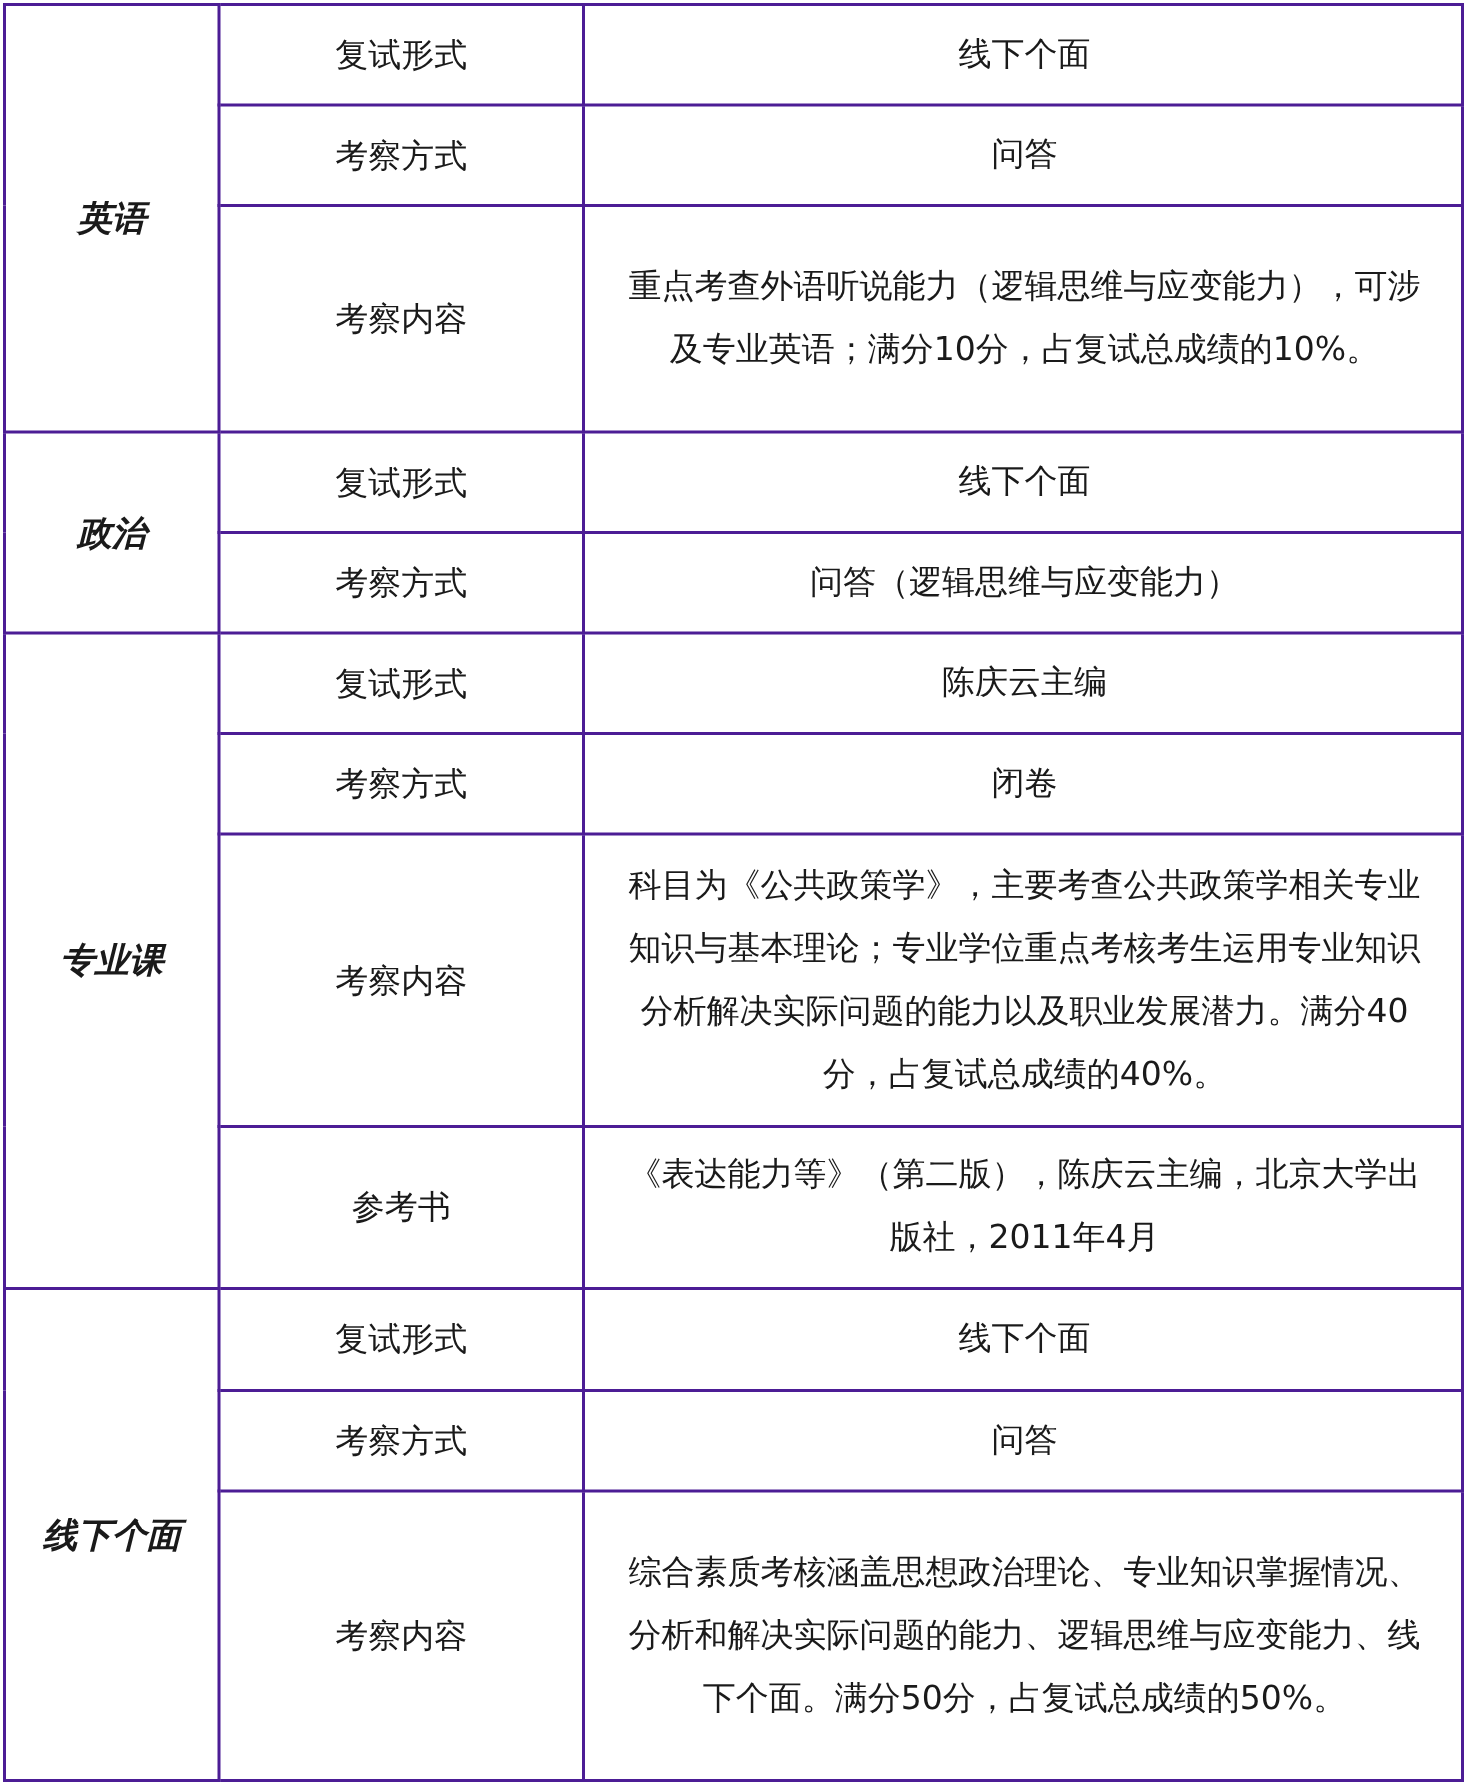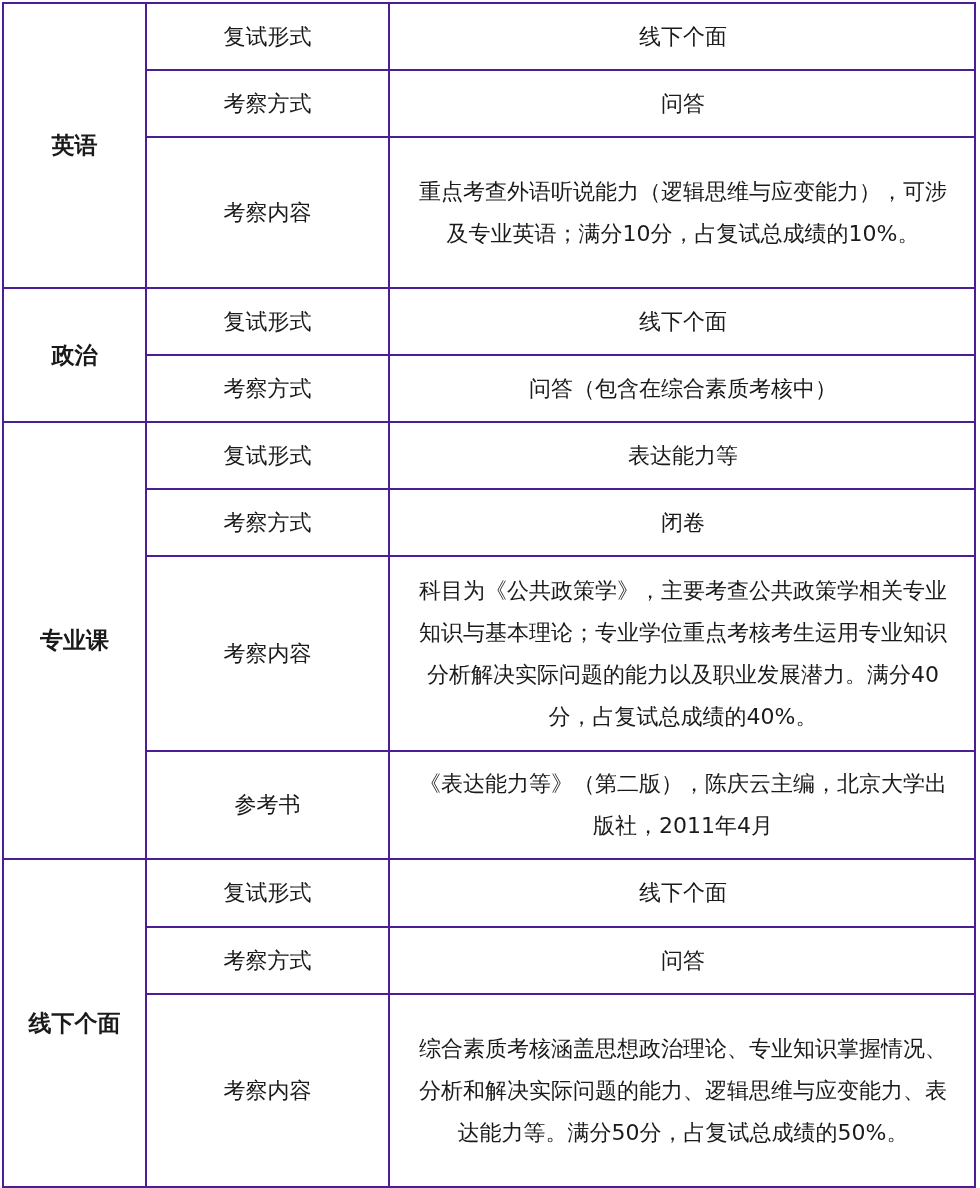--- a/index.html
+++ b/index.html
@@ -29,20 +29,21 @@
       vertical-align: middle;
     }
     .col-subject { width: 143px; }
     .col-item { width: 243px; }
     .col-detail { width: auto; }
     .subject {
       text-align: center;
       font-weight: bold;
       font-size: 23px;
       letter-spacing: 0px;
+      font-style: italic;
     }
     .item {
       text-align: center;
       font-size: 22px;
     }
     .detail {
       font-size: 22px;
       line-height: 42px;
       padding: 0 20px 0 22px !important;
       text-align: center;
@@ -77,27 +78,27 @@
       <td class="detail multi">重点考查外语听说能力（逻辑思维与应变能力），可涉及专业英语；满分10分，占复试总成绩的10%。</td>
     </tr>
 
     <tr style="height:67px">
       <td rowspan="2" class="subject">政治</td>
       <td class="item">复试形式</td>
       <td class="detail">线下个面</td>
     </tr>
     <tr style="height:67px">
       <td class="item">考察方式</td>
-      <td class="detail">问答（包含在综合素质考核中）</td>
+      <td class="detail">问答（逻辑思维与应变能力）</td>
     </tr>
 
     <tr style="height:67px">
       <td rowspan="4" class="subject">专业课</td>
       <td class="item">复试形式</td>
-      <td class="detail">表达能力等</td>
+      <td class="detail">陈庆云主编</td>
     </tr>
     <tr style="height:67px">
       <td class="item">考察方式</td>
       <td class="detail">闭卷</td>
     </tr>
     <tr style="height:195px">
       <td class="item">考察内容</td>
       <td class="detail multi">科目为《公共政策学》，主要考查公共政策学相关专业知识与基本理论；专业学位重点考核考生运用专业知识分析解决实际问题的能力以及职业发展潜力。满分40分，占复试总成绩的40%。</td>
     </tr>
     <tr style="height:108px">
@@ -109,16 +110,16 @@
       <td rowspan="3" class="subject">线下个面</td>
       <td class="item">复试形式</td>
       <td class="detail">线下个面</td>
     </tr>
     <tr style="height:67px">
       <td class="item">考察方式</td>
       <td class="detail">问答</td>
     </tr>
     <tr style="height:193px">
       <td class="item">考察内容</td>
-      <td class="detail multi">综合素质考核涵盖思想政治理论、专业知识掌握情况、分析和解决实际问题的能力、逻辑思维与应变能力、表达能力等。满分50分，占复试总成绩的50%。</td>
+      <td class="detail multi">综合素质考核涵盖思想政治理论、专业知识掌握情况、分析和解决实际问题的能力、逻辑思维与应变能力、线下个面。满分50分，占复试总成绩的50%。</td>
     </tr>
   </tbody>
 </table>
 
 </body></html>

